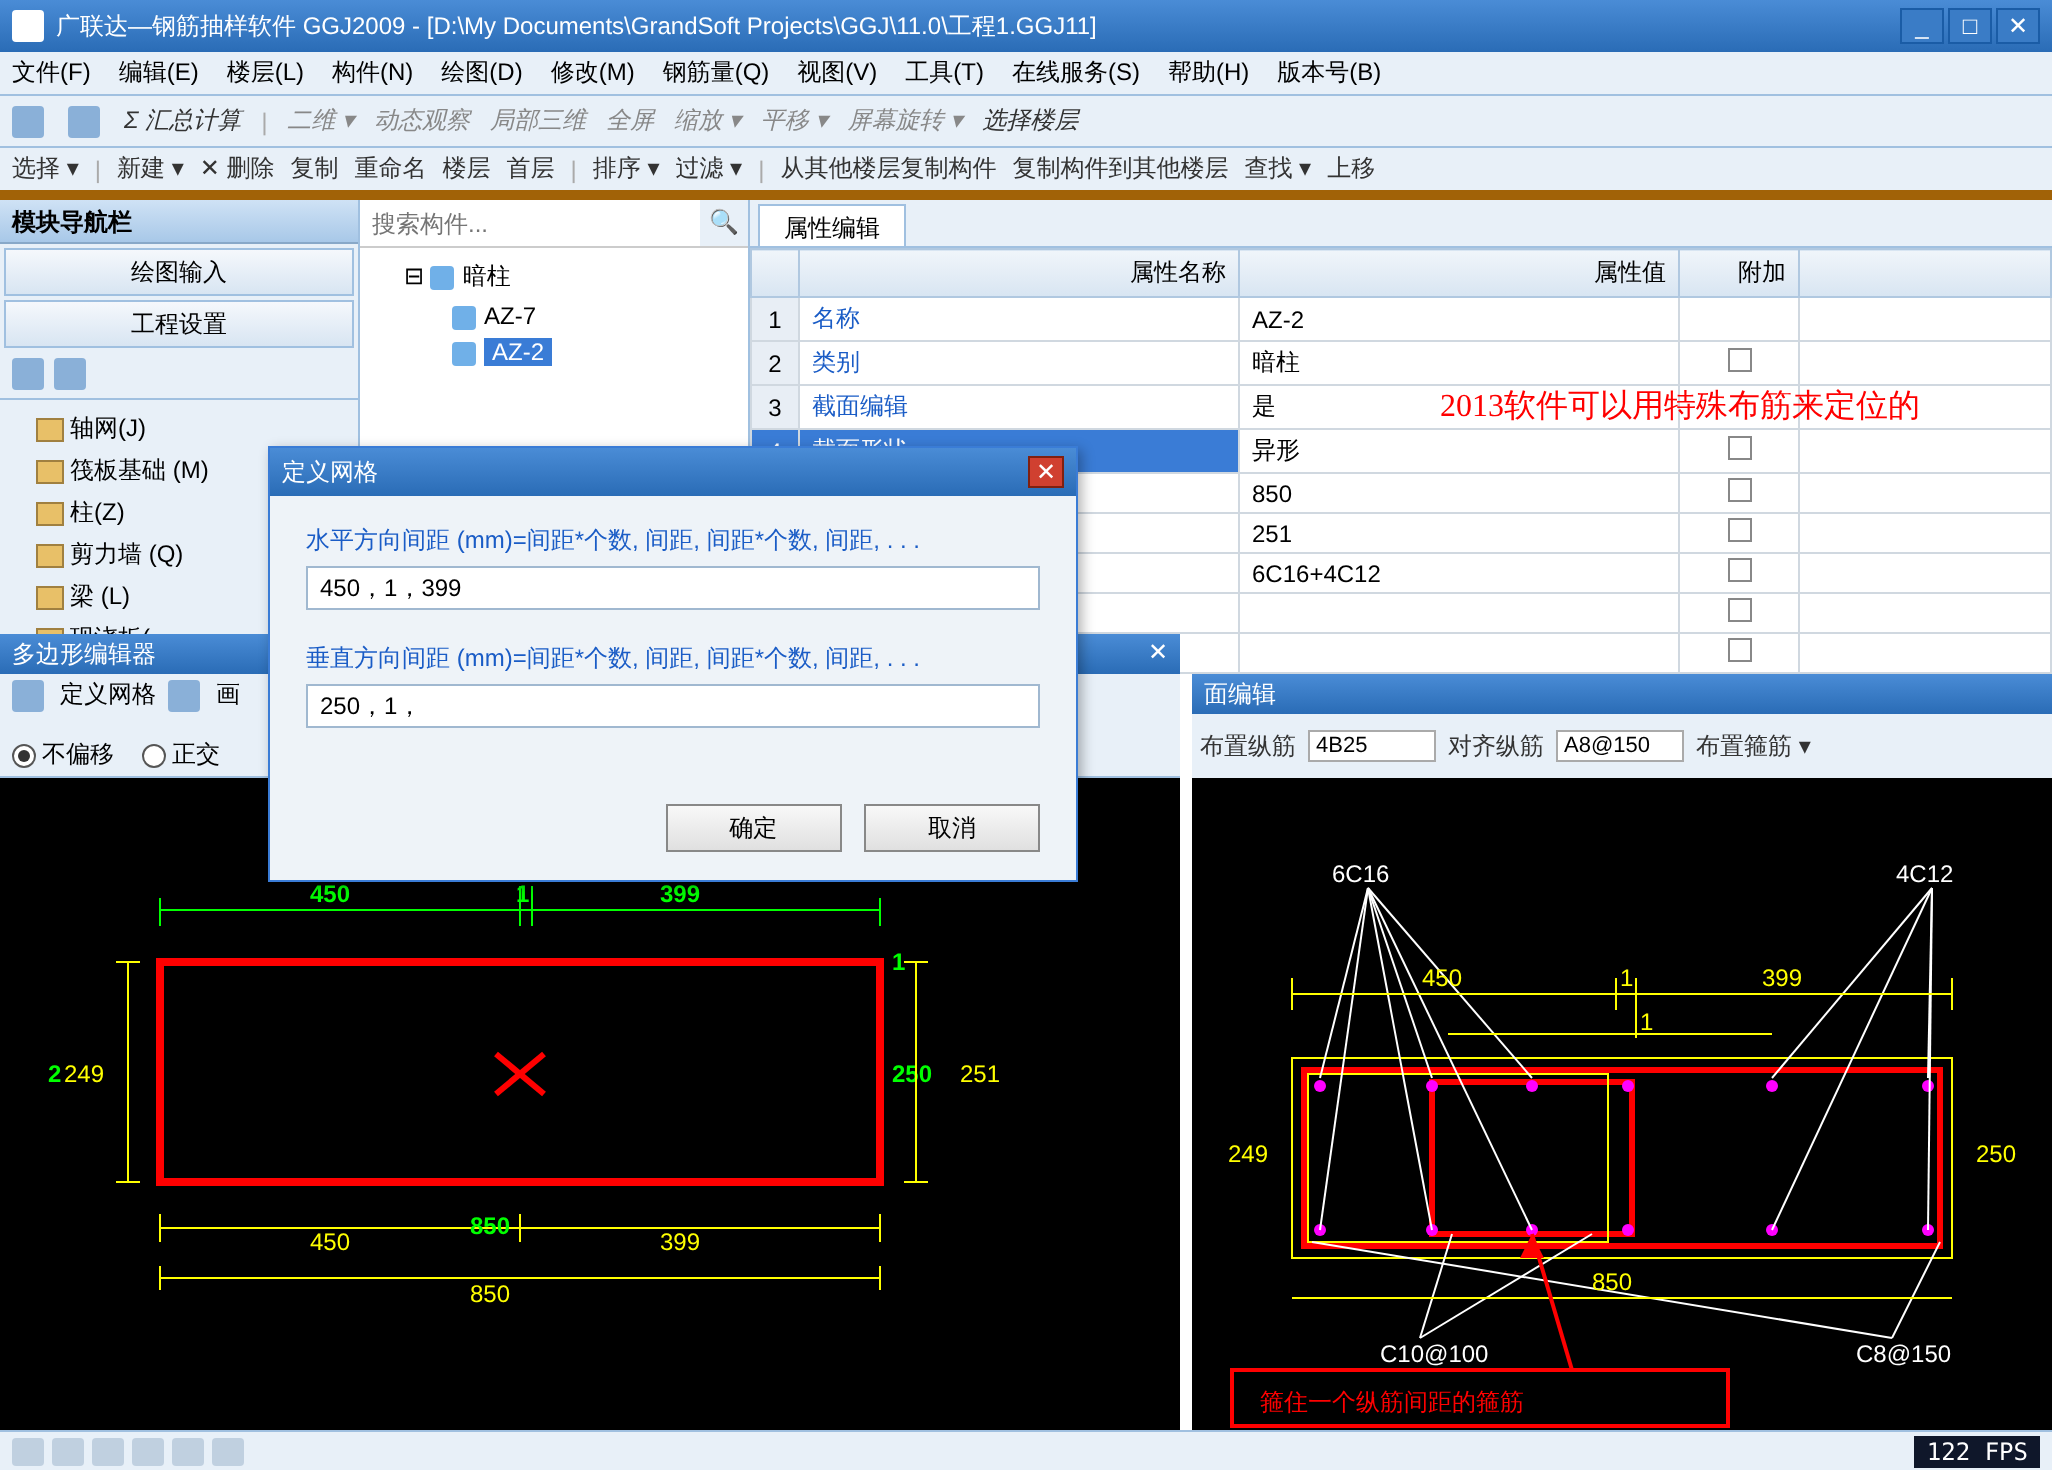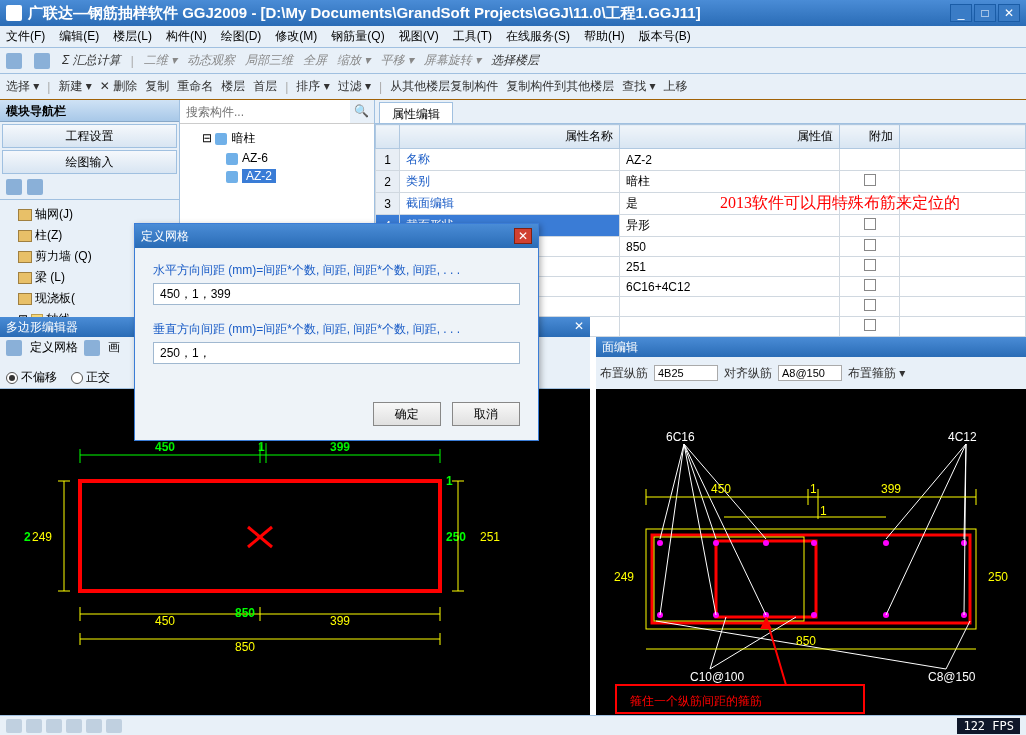--- a/index.html
+++ b/index.html
@@ -1,31 +1,31 @@
 <!DOCTYPE html>
 <html><head>
 <meta charset="utf-8">
 <style>
 * { margin: 0; padding: 0; box-sizing: border-box; font-family: "Microsoft YaHei", SimSun, Arial, sans-serif; font-size: 12px; }
 body { width: 1026px; height: 735px; background: #d4e5f5; overflow: hidden; position: relative; }
 
 .titlebar { height: 26px; background: linear-gradient(#4a8cd6, #2a6cb6); color: #fff; display: flex; align-items: center; padding: 0 6px; }
 .titlebar .icon { width: 16px; height: 16px; background: #fff; border-radius: 2px; margin-right: 6px; }
-.titlebar .t { flex: 1; font-size: 15px; font-weight: bold; }
+.titlebar .t { flex: 1; font-size: 12px; }
 .titlebar .winbtns { display: flex; gap: 2px; }
 .titlebar .winbtns div { width: 22px; height: 18px; background: #3a7cc6; border: 1px solid #1a5ca6; text-align: center; color: #fff; line-height: 16px; cursor: pointer; }
 
 .menubar { height: 22px; background: #e8f0f8; display: flex; align-items: center; padding: 0 6px; gap: 14px; border-bottom: 1px solid #a0c0e0; }
 .menubar span { cursor: pointer; }
 
 .toolbar1 { height: 26px; background: #e8f0f8; display: flex; align-items: center; padding: 0 6px; gap: 10px; border-bottom: 1px solid #a0c0e0; font-style: italic; }
 .toolbar1 span { cursor: pointer; color: #333; }
 .tbicon { display: inline-block; width: 16px; height: 16px; background: #8ab0d8; border-radius: 2px; vertical-align: middle; margin-right: 2px; }
 
-.toolbar2 { height: 26px; background: #e8f0f8; display: flex; align-items: center; padding: 0 6px; gap: 8px; border-bottom: 1px solid #a16207; }
+.toolbar2 { height: 26px; background: #e8f0f8; display: flex; align-items: center; padding: 0 6px; gap: 8px; border-bottom: 5px solid #a16207; }
 .toolbar2 span { cursor: pointer; color: #333; }
 
 .body { display: flex; height: calc(735px - 26px - 22px - 26px - 26px - 20px); }
 
 .leftpanel { width: 180px; background: #e8f0f8; border-right: 1px solid #a0c0e0; }
 .leftpanel .hdr { height: 22px; background: linear-gradient(#cfe2f5, #a8c8e8); border-bottom: 1px solid #88a8c8; padding: 3px 6px; font-weight: bold; }
 .leftpanel .tabbtn { height: 24px; background: linear-gradient(#f5f8fc, #d8e5f2); border: 1px solid #a0c0e0; margin: 2px; text-align: center; line-height: 22px; cursor: pointer; }
 .leftpanel .mini { height: 24px; border-bottom: 1px solid #a0c0e0; padding: 3px 6px; }
 .leftpanel .tree { padding: 4px; font-size: 12px; }
 .leftpanel .tree .node { padding: 2px 0 2px 14px; cursor: pointer; }
@@ -71,21 +71,21 @@
 .canvas-right .tb2 input { width: 64px; border: 1px solid #aaa; padding: 1px 3px; font-size: 11px; }
 
 .dlg { position: absolute; left: 134px; top: 223px; width: 405px; background: #eef3f8; border: 1px solid #3a7cd6; z-index: 100; box-shadow: 2px 2px 6px rgba(0,0,0,.3); }
 .dlg .dhdr { height: 24px; background: linear-gradient(#4a8cd6, #2a6cb6); color: #fff; display: flex; align-items: center; padding: 0 6px; }
 .dlg .dhdr .dt { flex: 1; }
 .dlg .dhdr .cx { width: 18px; height: 16px; background: #d04030; color: #fff; text-align: center; line-height: 14px; cursor: pointer; border: 1px solid #802010; }
 .dlg .dbody { padding: 14px 18px; }
 .dlg .lbl { color: #1a5cc6; margin-bottom: 4px; }
 .dlg input[type=text] { width: 100%; border: 1px solid #a0b8d0; padding: 3px 6px; margin-bottom: 16px; }
 .dlg .btns { text-align: right; padding: 8px 18px 14px; }
-.dlg .btns button { width: 68px; height: 24px; margin-left: 8px; background: linear-gradient(#f8f8f8, #e0e0e0); border: 1px solid #888; cursor: pointer; }
+.dlg .btns button { width: 88px; height: 24px; margin-left: 8px; background: linear-gradient(#f8f8f8, #e0e0e0); border: 1px solid #888; cursor: pointer; }
 
 .statusbar { position: absolute; bottom: 0; left: 0; width: 1026px; height: 20px; background: #e8f0f8; border-top: 1px solid #a0c0e0; display: flex; align-items: center; padding: 0 6px; }
 .statusbar .fps { margin-left: auto; background: #0f172a; color: #fff; padding: 1px 6px; font-family: monospace; text-align: right; }
 .sicon { display: inline-block; width: 16px; height: 14px; background: #c0d0e0; margin-right: 4px; border-radius: 2px; }
 
 svg { display: block; }
 </style>
 </head>
 <body>
 
@@ -145,46 +145,47 @@
   <span>从其他楼层复制构件</span>
   <span>复制构件到其他楼层</span>
   <span>查找 ▾</span>
   <span>上移</span>
 </div>
 
 <div class="body">
 
   <div class="leftpanel">
     <div class="hdr">模块导航栏</div>
+    <div class="tabbtn">绘图输入</div>
     <div class="tabbtn">工程设置</div>
-    <div class="tabbtn">绘图输入</div>
     <div class="mini">
       <span class="tbicon"></span>
       <span class="tbicon"></span>
     </div>
     <div class="tree">
       <div class="node"><span class="gicon"></span><span>轴网(J)</span></div>
+      <div class="node"><span class="gicon"></span><span>筏板基础 (M)</span></div>
       <div class="node"><span class="gicon"></span><span>柱(Z)</span></div>
       <div class="node"><span class="gicon"></span><span>剪力墙 (Q)</span></div>
       <div class="node"><span class="gicon"></span><span>梁 (L)</span></div>
       <div class="node"><span class="gicon"></span><span>现浇板(</span></div>
       <div class="node">⊞ <span class="ficon"></span><span>轴线</span></div>
       <div class="node">⊟ <span class="ficon"></span><span>柱</span></div>
       <div class="node2"><span class="gicon"></span><span>柱(Z)</span></div>
     </div>
   </div>
 
   <div class="midpanel">
     <div class="srch">
       <input placeholder="搜索构件..." style="">
       <div class="sbtn">🔍</div>
     </div>
     <div class="tree2">
       <div class="n">⊟ <span class="cicon"></span><span>暗柱</span></div>
-      <div class="n2"><span class="cicon"></span><span>AZ-6</span></div>
+      <div class="n2"><span class="cicon"></span><span>AZ-7</span></div>
       <div class="n2"><span class="cicon"></span><span class="sel">AZ-2</span></div>
     </div>
   </div>
 
   <div class="rightpanel">
     <div class="tabhdr">
         <div class="tab">属性编辑</div>
       </div>
     <table class="proptbl">
       <tbody>

